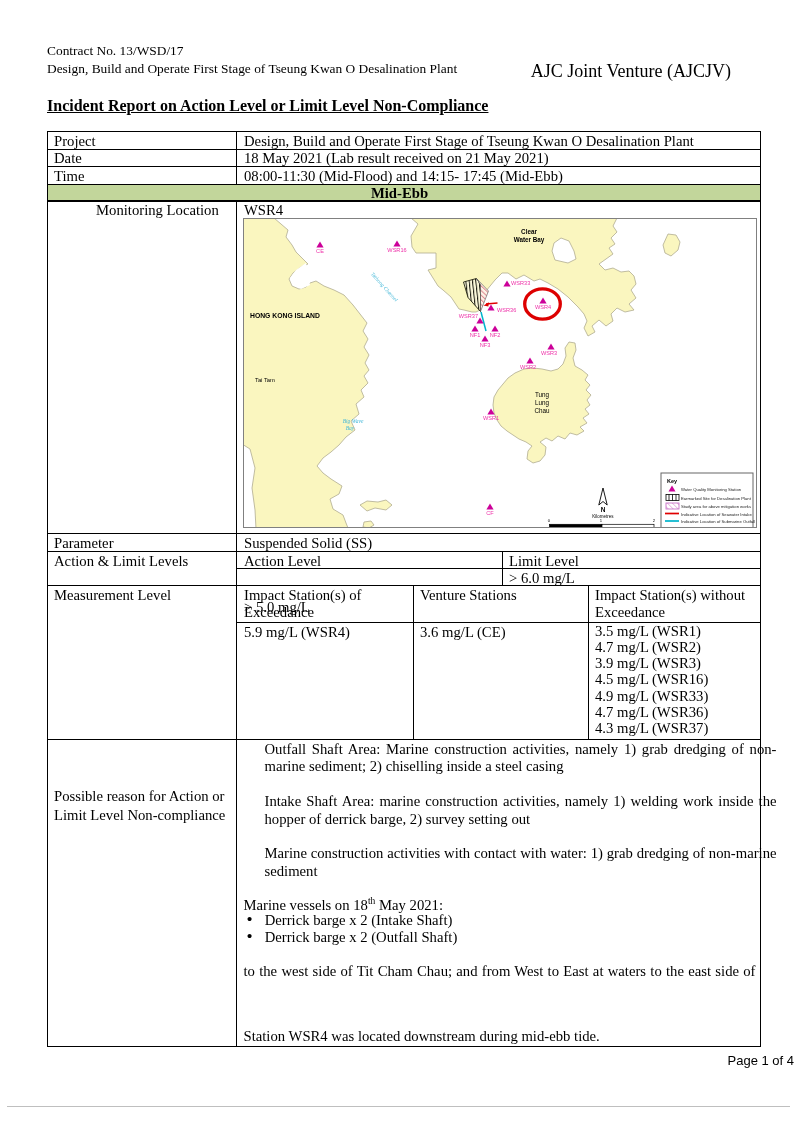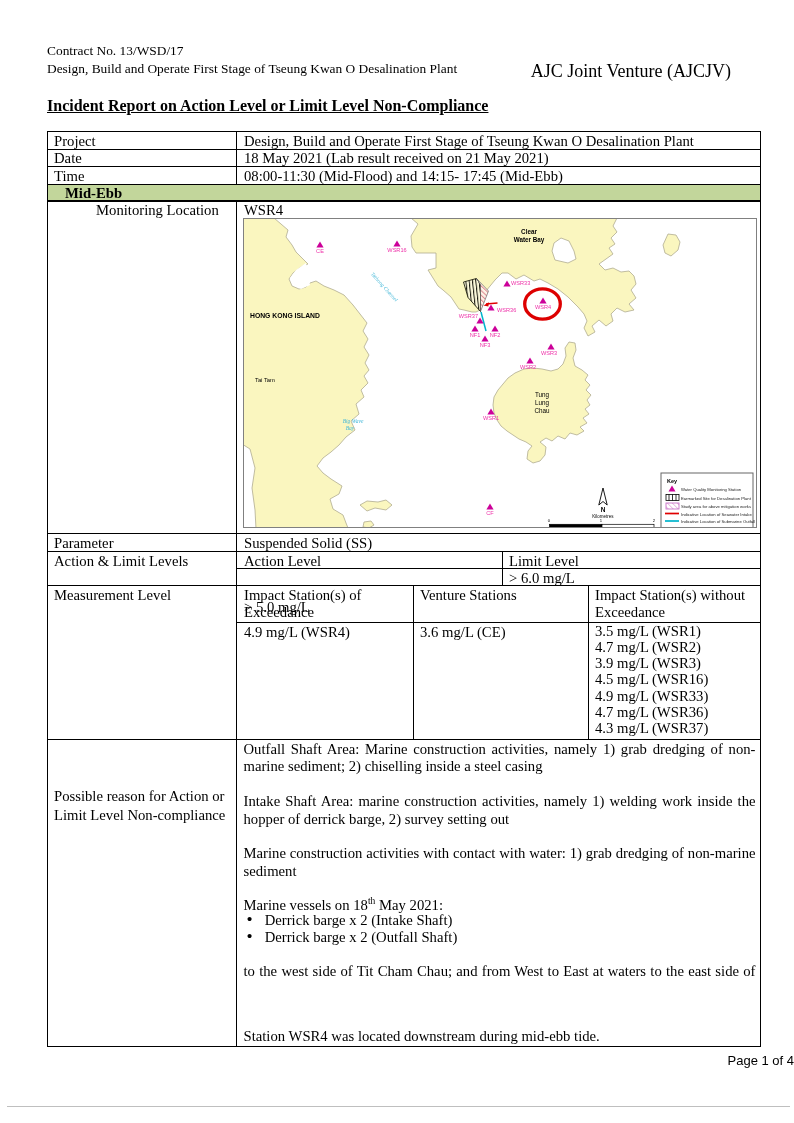--- a/index.html
+++ b/index.html
@@ -1,34 +1,34 @@
 <!DOCTYPE html>
 <html><head>
 <meta charset="utf-8">
 <style>
   html,body{margin:0;padding:0;}
   body{width:794px;height:1123px;background:#fff;position:relative;overflow:hidden;
        font-family:"Liberation Serif",serif;font-size:14.7px;color:#000;}
   .abs{position:absolute;}
-  .j{text-align:justify;}
+  .j{text-align:justify;margin-left:21px;}
 </style>
 </head>
 <body>
 
 <div class="abs" style="left:47px;top:42.5px;font-size:13.4px;">Contract No. 13/WSD/17</div>
 
 <div class="abs" style="left:47px;top:60.5px;font-size:13.4px;">Design, Build and Operate First Stage of Tseung Kwan O Desalination Plant</div>
 
 <div class="abs" style="left:431px;top:60.5px;width:300px;text-align:right;font-size:18px;">AJC Joint Venture (AJCJV)</div>
 
 <div class="abs" style="left:47px;top:96.5px;font-weight:bold;font-size:16px;text-decoration:underline;">Incident Report on Action Level or Limit Level Non-Compliance</div>
 
 <div class="abs" style="left:47px;top:183.6px;width:713px;height:17px;background:#c2d69b;"></div>
 
-<div class="abs" style="left:65px;top:184.8px;width:669px;font-weight:bold;">Mid-Ebb</div>
+<div class="abs" style="left:65px;top:184.8px;width:669px;text-align:center;font-weight:bold;">Mid-Ebb</div>
 
 <div class="abs" style="left:47px;top:130.8px;width:714px;height:1.4px;background:#000;"></div>
 
 <div class="abs" style="left:47px;top:148.6px;width:714px;height:1.4px;background:#000;"></div>
 
 <div class="abs" style="left:47px;top:166.1px;width:714px;height:1.4px;background:#000;"></div>
 
 <div class="abs" style="left:47px;top:183.6px;width:714px;height:1.4px;background:#000;"></div>
 
 <div class="abs" style="left:47px;top:200.2px;width:714px;height:1.4px;background:#000;"></div>
@@ -230,21 +230,21 @@
 <div class="abs" style="left:509px;top:569.6px;">&gt; 6.0 mg/L</div>
 
 <div class="abs" style="left:54px;top:586.6px;">Measurement Level</div>
 
 <div class="abs" style="left:244px;top:586.6px;width:160px;line-height:17.5px;">Impact Station(s) of Exceedance</div>
 
 <div class="abs" style="left:420px;top:586.6px;width:160px;line-height:17.5px;">Venture Stations</div>
 
 <div class="abs" style="left:595px;top:586.6px;width:160px;line-height:17.5px;">Impact Station(s) without Exceedance</div>
 
-<div class="abs" style="left:244px;top:623.7px;">4.9 mg/L (WSR4)</div>
+<div class="abs" style="left:244px;top:623.7px;">5.9 mg/L (WSR4)</div>
 
 <div class="abs" style="left:420px;top:623.7px;">3.6 mg/L (CE)</div>
 
 <div class="abs" style="left:595px;top:622.5px;line-height:16.25px;">3.5 mg/L (WSR1)<br>4.7 mg/L (WSR2)<br>3.9 mg/L (WSR3)<br>4.5 mg/L (WSR16)<br>4.9 mg/L (WSR33)<br>4.7 mg/L (WSR36)<br>4.3 mg/L (WSR37)</div>
 
 <div class="abs" style="left:54px;top:740.9px;width:178px;line-height:19px;margin-top:46px;">Possible reason for Action or Limit Level Non-compliance</div>
 
 <div class="abs j" style="left:243.5px;top:740.9px;width:512px;line-height:17.5px;">Outfall Shaft Area: Marine construction activities, namely 1) grab dredging of non-marine sediment; 2) chiselling inside a steel casing</div>
 
 <div class="abs j" style="left:243.5px;top:793.4px;width:512px;line-height:17.5px;">Intake Shaft Area: marine construction activities, namely 1) welding work inside the hopper of derrick barge, 2) survey setting out</div>

